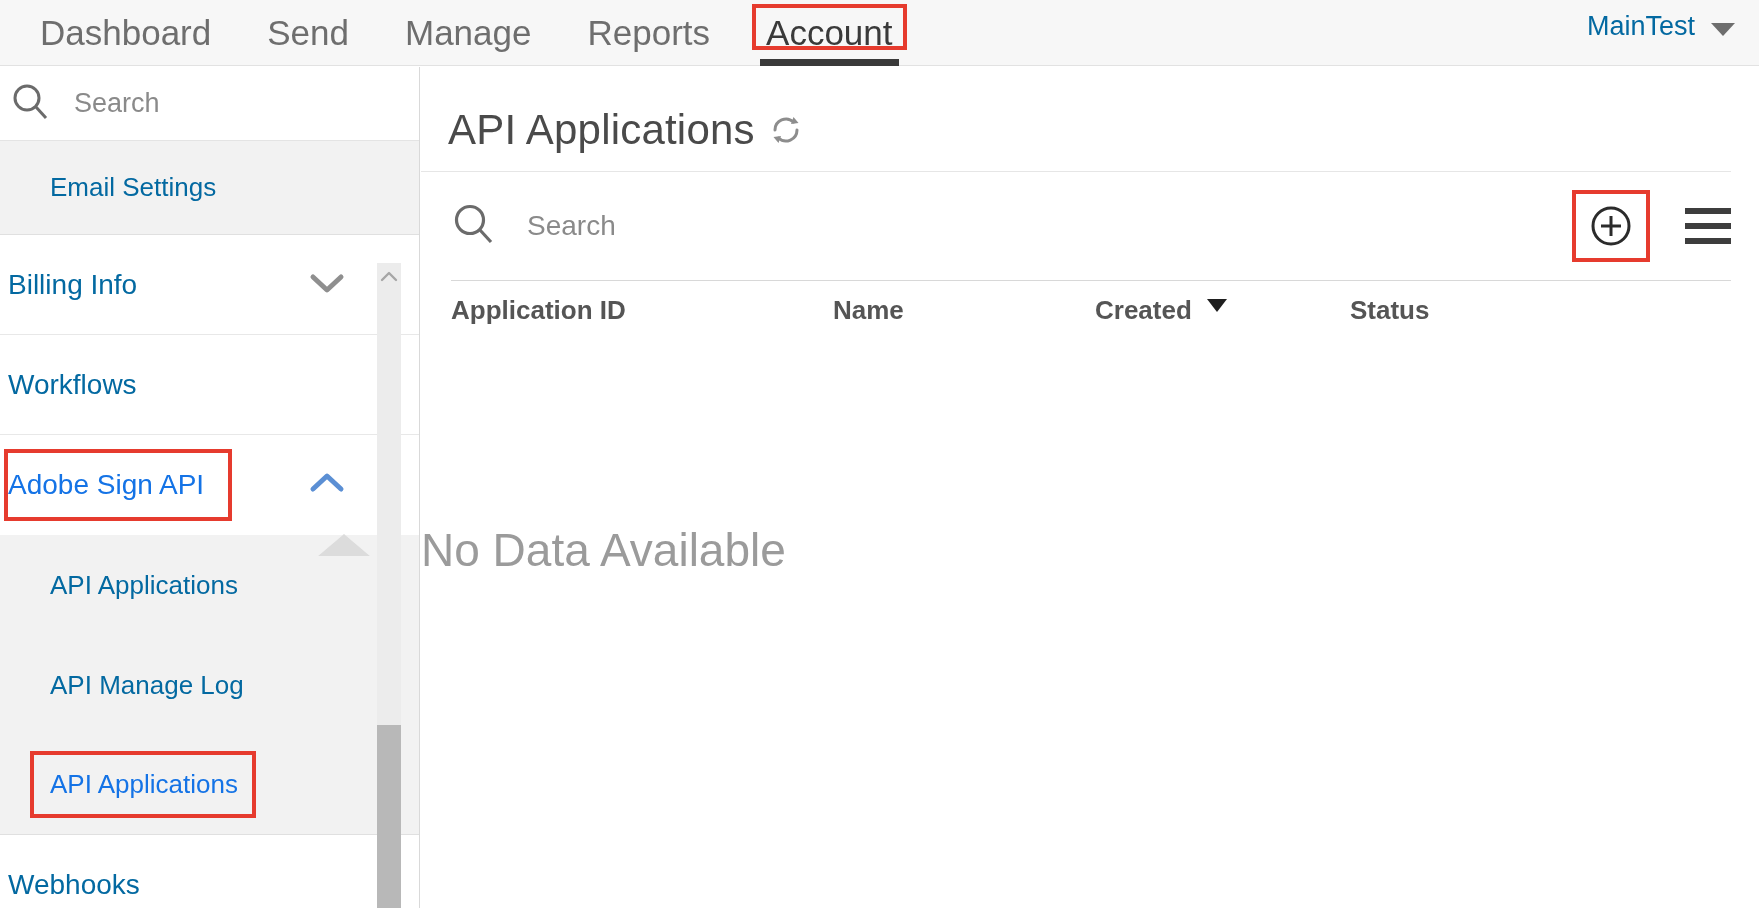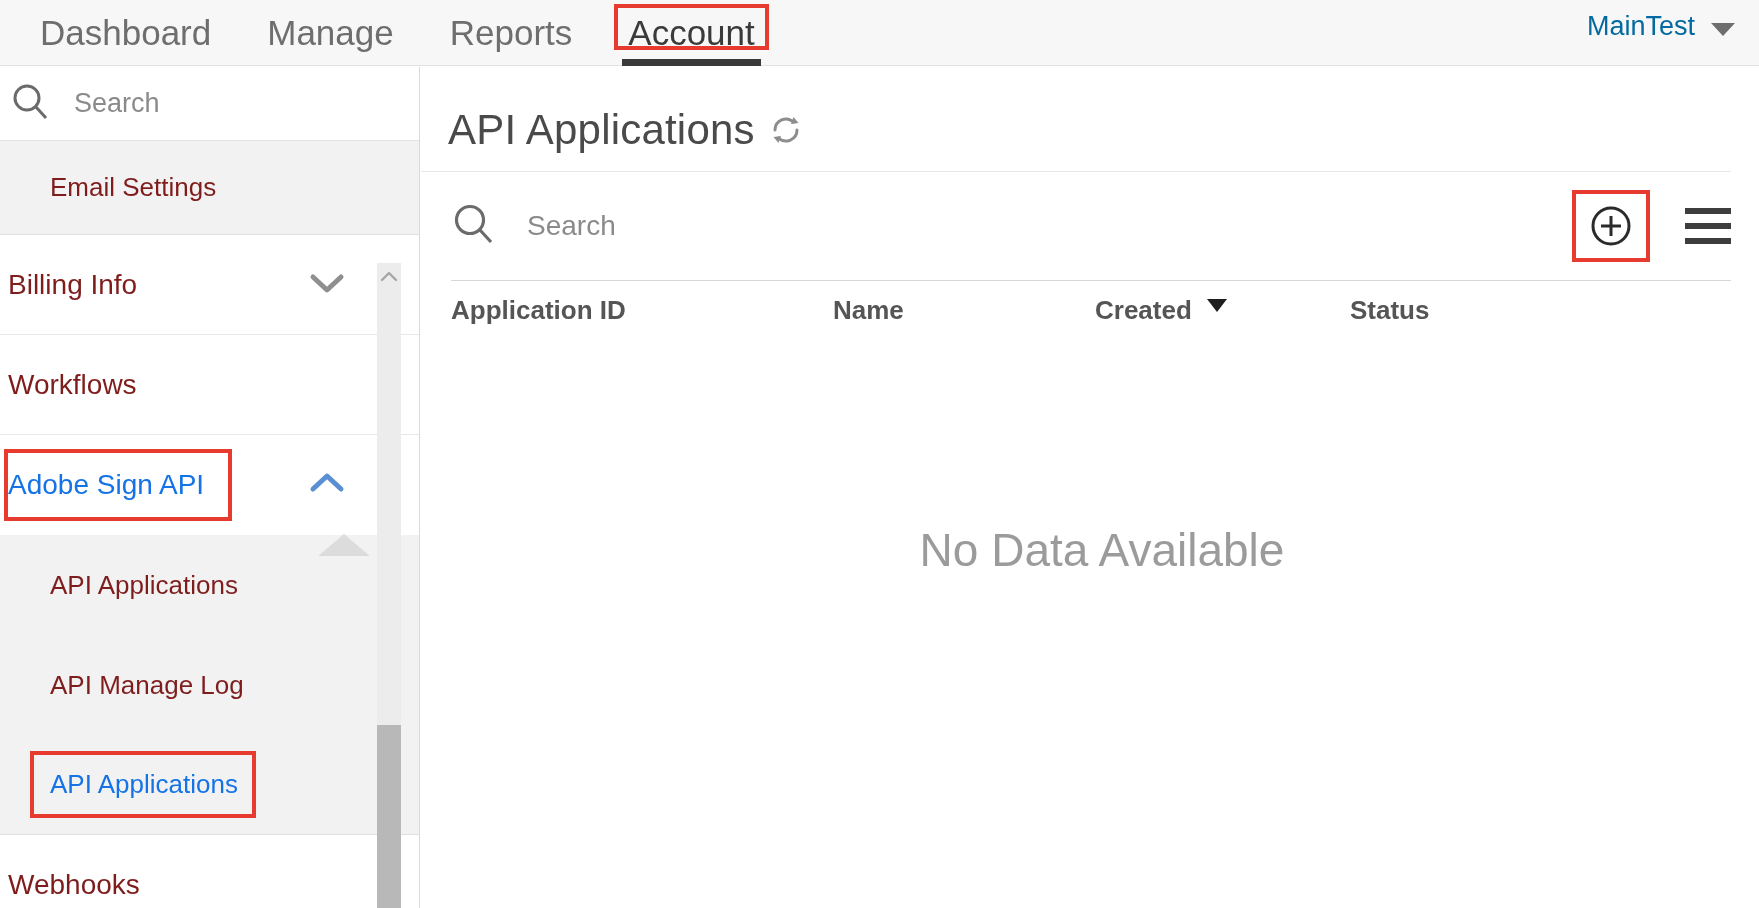--- a/index.html
+++ b/index.html
@@ -75,21 +75,21 @@
   .side-search .ph { font-size: 27px; color: #8a8a8a; }
 
   .side-list { position: relative; }
   .side-item {
     position: relative;
     height: 100px;
     display: flex; align-items: center;
     padding-left: 8px;
     border-bottom: 1px solid #e8e8e8;
     font-size: 28px;
-    color: #7f1d1d;
+    color: #0369a1;
     background: #ffffff;
     cursor: pointer;
   }
   .side-item.sub {
     background: #f2f2f2;
     padding-left: 50px;
     font-size: 26px;
     border-bottom: none;
   }
   .side-item.sub.last-sub { border-bottom: 1px solid #e0e0e0; }
@@ -198,35 +198,38 @@
   .sort-caret {
     display: inline-block;
     width: 0; height: 0;
     border-left: 10px solid transparent;
     border-right: 10px solid transparent;
     border-top: 13px solid #1f1f1f;
     margin-left: 8px;
     vertical-align: 7px;
   }
   .empty-state {
-    display: flex; align-items: center; justify-content: center;
+    display: flex; align-items: center; justify-content: flex-start;
     height: 420px;
-    font-size: 46px; color: #9b9b9b; font-weight: 300; padding-left: 24px;
+    font-size: 46px; color: #9b9b9b; font-weight: 300;
   }
 </style>
 </head>
 <body>
 
 <div class="topnav">
   <div class="nav-items">
 
     <div class="nav-item">
       <span>Dashboard</span>
     </div>
 
+    <div class="nav-item">
+      <span>Send</span>
+    </div>
 
     <div class="nav-item">
       <span>Manage</span>
     </div>
 
     <div class="nav-item">
       <span>Reports</span>
     </div>
 
     <div class="nav-item active">

